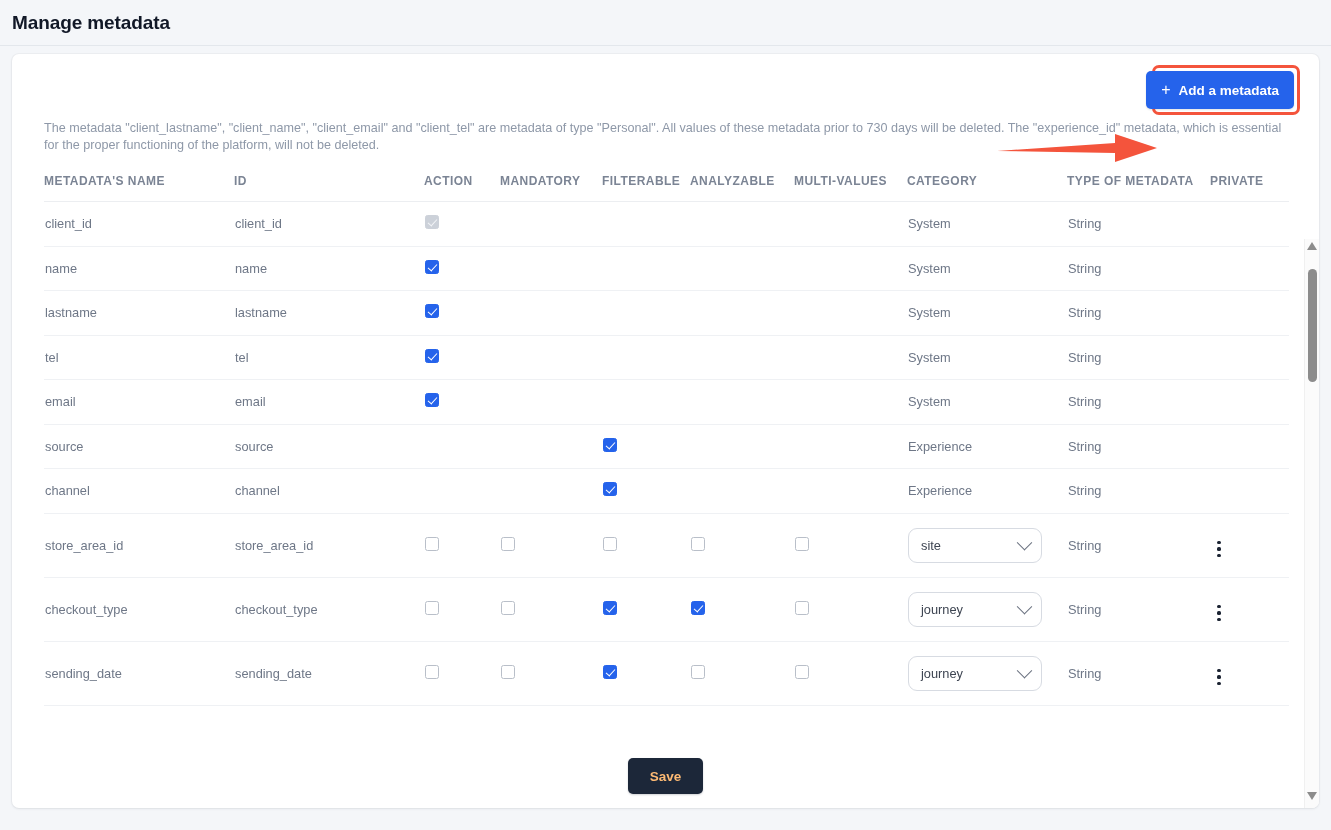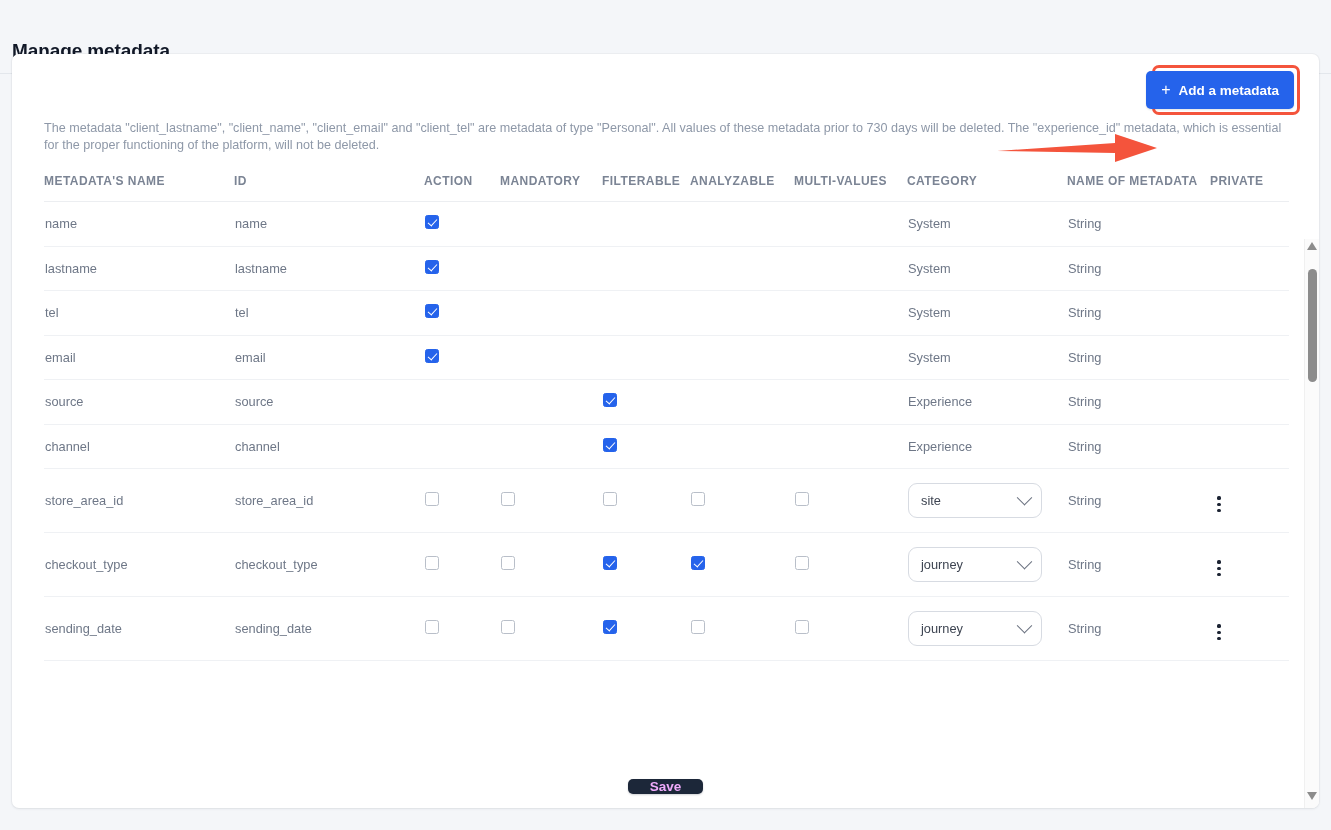--- a/index.html
+++ b/index.html
@@ -12,21 +12,20 @@
   }
 
   
   .page-header {
     height: 46px;
     padding: 0 0 0 12px;
     display: flex;
     align-items: center;
     border-bottom: 1px solid #e3e7ec;
     background: #f4f6f9;
-    margin-top: 28px;
   }
   .page-title {
     font-size: 19px;
     font-weight: bold;
     color: #111827;
     letter-spacing: -0.1px;
   }
 
   
   .card {
@@ -256,24 +255,24 @@
   
   .footer {
     position: absolute;
     left: 0; right: 0;
     bottom: 14px;
     display: flex;
     justify-content: center;
   }
   .save-btn {
     background: #1c2739;
-    color: #f0abfc;
+    color: #fdba74;
     border: none;
     border-radius: 5px;
-    height: 15px;
+    height: 36px;
     padding: 0 22px;
     font-size: 13.5px;
     font-weight: bold;
     font-family: "Liberation Sans", sans-serif;
     cursor: pointer;
     box-shadow: 0 1px 2px rgba(16,24,40,0.2);
   }
 </style>
 </head>
 <body>
@@ -315,25 +314,37 @@
       <thead>
         <tr>
           <th>METADATA'S NAME</th>
           <th>ID</th>
           <th>ACTION</th>
           <th>MANDATORY</th>
           <th>FILTERABLE</th>
           <th>ANALYZABLE</th>
           <th>MULTI-VALUES</th>
           <th>CATEGORY</th>
-          <th>NAME OF METADATA</th>
+          <th>TYPE OF METADATA</th>
           <th>PRIVATE</th>
         </tr>
       </thead>
       <tbody id="tbody">
+          <tr>
+            <td><span>client_id</span></td>
+            <td><span>client_id</span></td>
+            <td><span class="cb dis-on"></span></td>
+            <td></td>
+            <td></td>
+            <td></td>
+            <td></td>
+            <td><span>System</span></td>
+            <td><span>String</span></td>
+            <td></td>
+          </tr>
           <tr>
             <td><span>name</span></td>
             <td><span>name</span></td>
             <td><span class="cb on"></span></td>
             <td></td>
             <td></td>
             <td></td>
             <td></td>
             <td><span>System</span></td>
             <td><span>String</span></td>

